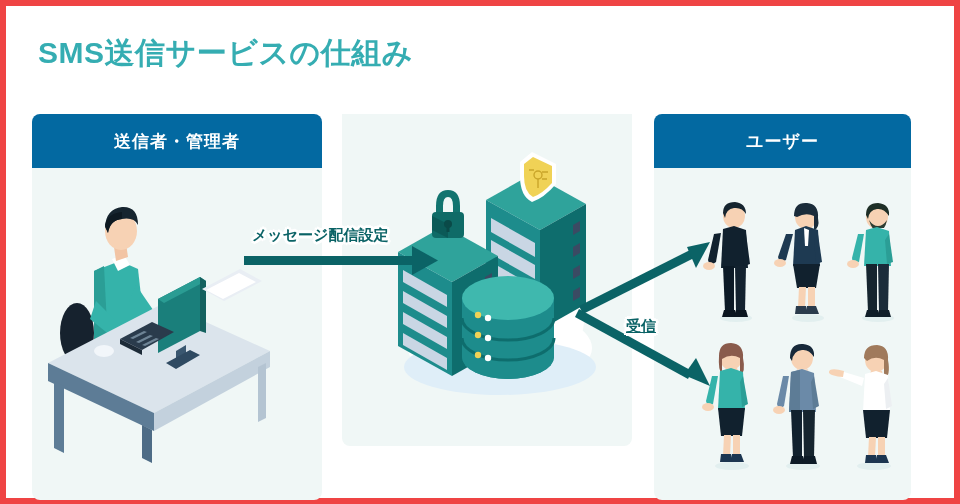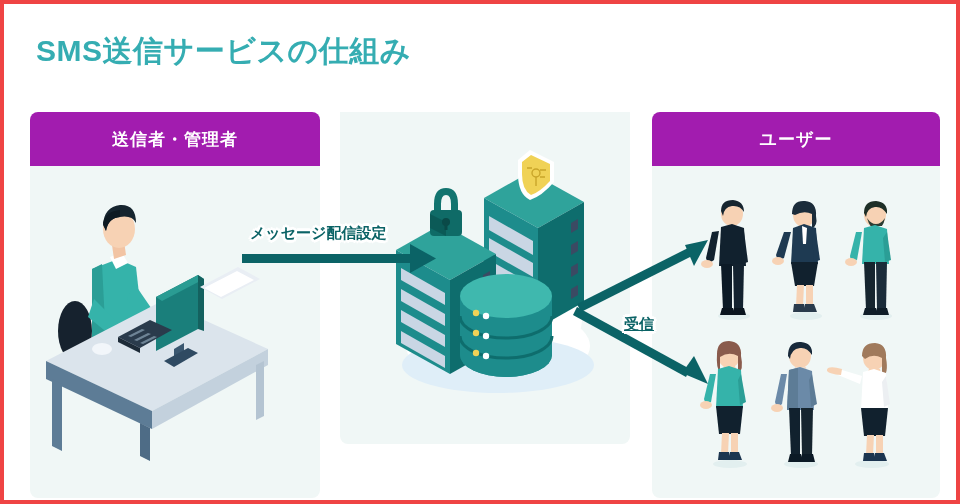--- a/index.html
+++ b/index.html
@@ -6,21 +6,21 @@
   body{
     width:960px;height:504px;
     background:#ffffff;
     font-family:"Liberation Sans","DejaVu Sans",sans-serif;
     overflow:hidden;
   }
   #page{
     position:relative;
     width:960px;height:504px;
     box-sizing:border-box;
-    border:4px solid #ef4444;
+    border:6px solid #ef4444;
     background:#ffffff;
     padding-left:7px;
   }
   
   #title{
     position:absolute;
     left:32px; top:27px;
     font-size:30px;
     font-weight:bold;
     color:#35adb2;
@@ -29,25 +29,25 @@
   }
   
   .column{
     position:absolute;
     top:108px;
     width:290px;
     height:386px;
   }
   #col-1{left:26px;}
   #col-2{left:336px;}
-  #col-3{left:648px;width:288px;}
+  #col-3{left:648px;width:257px;}
   .col-header{
     position:relative;
     height:54px;
-    background:#a21caf;
+    background:#0369a1;
     border-radius:8px 8px 0 0;
     display:flex;align-items:center;justify-content:center;
   }
   .col-header-label{
     color:#ffffff;
     font-size:17px;
     font-weight:bold;
     letter-spacing:1px;
     white-space:nowrap;
   }

